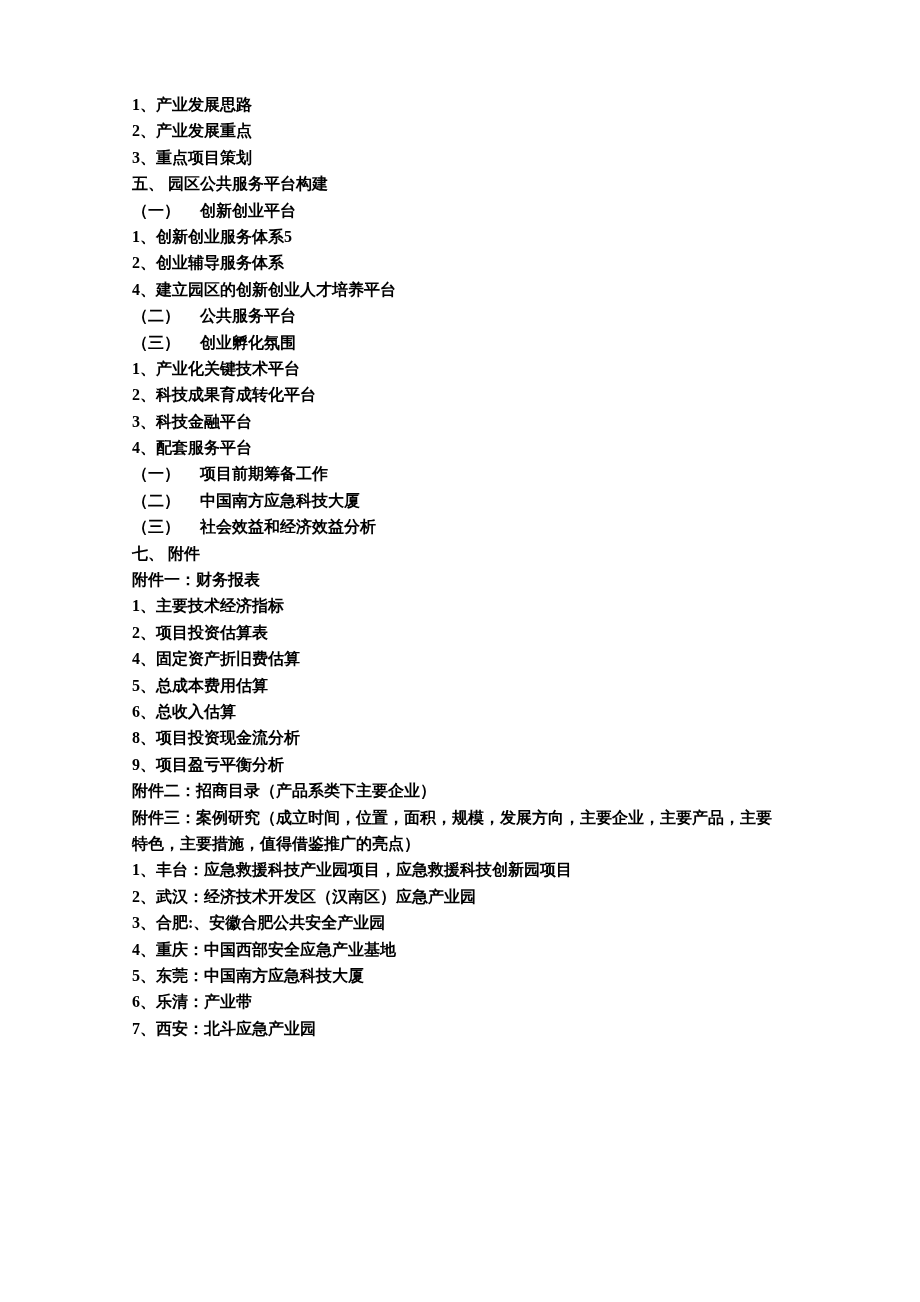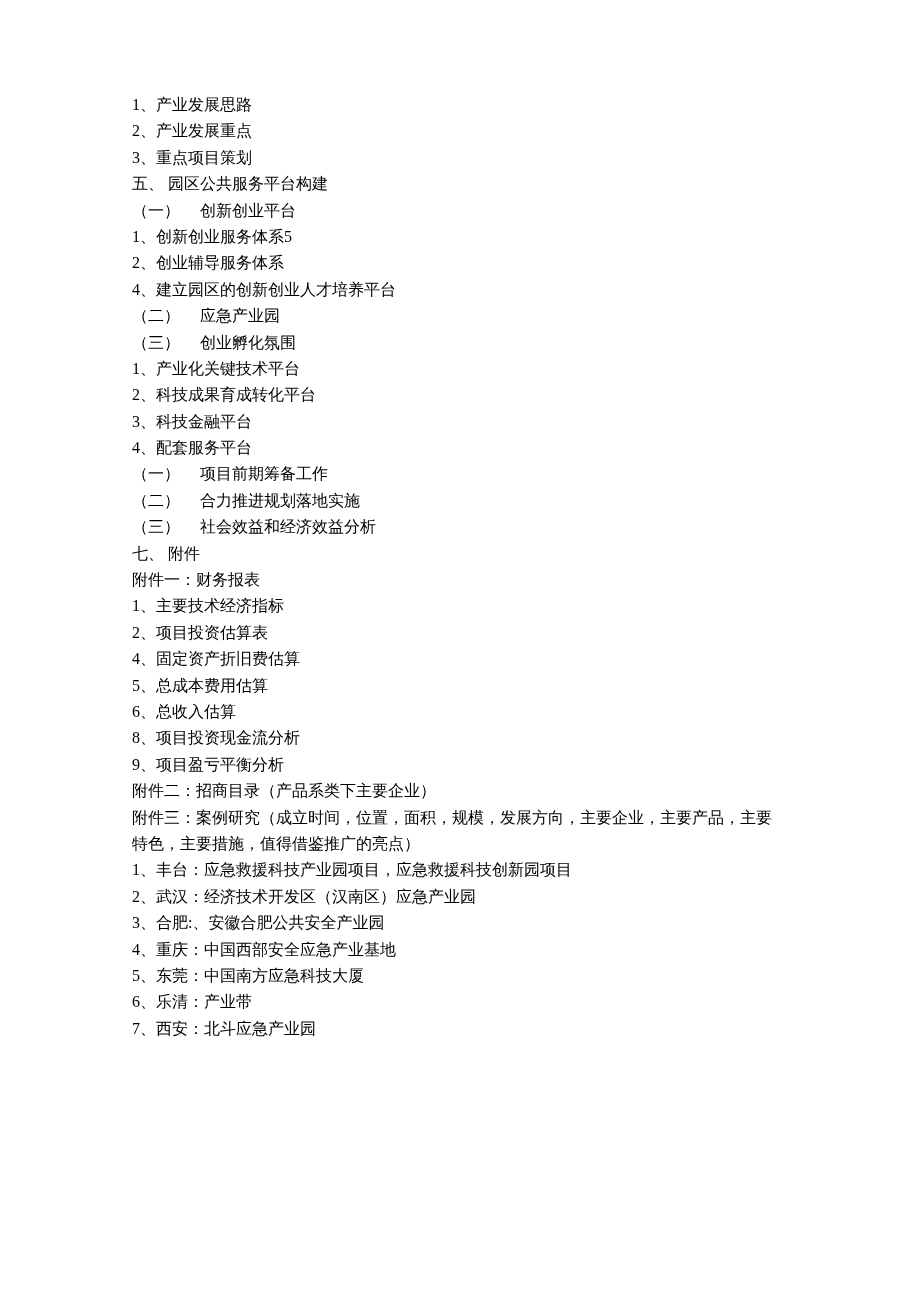--- a/index.html
+++ b/index.html
@@ -1,18 +1,19 @@
 <!DOCTYPE html>
 <html><head>
   <meta charset="utf-8">
   <style>
     * {
       margin: 0;
       padding: 0;
       box-sizing: border-box;
+      font-weight: bold;
     }
     body {
       background: #ffffff;
       font-family: "SimSun", "宋体", serif;
       font-size: 16px;
       color: #000000;
       line-height: 1.65;
       padding: 92px 132px 100px 132px;
       width: 920px;
     }
@@ -25,28 +26,28 @@
 
 <div>
   <div class="line">1、产业发展思路</div>
   <div class="line">2、产业发展重点</div>
   <div class="line">3、重点项目策划</div>
   <div class="line">五、 园区公共服务平台构建</div>
   <div class="line">（一）　 创新创业平台</div>
   <div class="line">1、创新创业服务体系5</div>
   <div class="line">2、创业辅导服务体系</div>
   <div class="line">4、建立园区的创新创业人才培养平台</div>
-  <div class="line">（二）　 应急产业园</div>
+  <div class="line">（二）　 公共服务平台</div>
   <div class="line">（三）　 创业孵化氛围</div>
   <div class="line">1、产业化关键技术平台</div>
   <div class="line">2、科技成果育成转化平台</div>
   <div class="line">3、科技金融平台</div>
   <div class="line">4、配套服务平台</div>
   <div class="line">（一）　 项目前期筹备工作</div>
-  <div class="line">（二）　 合力推进规划落地实施</div>
+  <div class="line">（二）　 中国南方应急科技大厦</div>
   <div class="line">（三）　 社会效益和经济效益分析</div>
   <div class="line">七、 附件</div>
   <div class="line">附件一：财务报表</div>
   <div class="line">1、主要技术经济指标</div>
   <div class="line">2、项目投资估算表</div>
   <div class="line">4、固定资产折旧费估算</div>
   <div class="line">5、总成本费用估算</div>
   <div class="line">6、总收入估算</div>
   <div class="line">8、项目投资现金流分析</div>
   <div class="line">9、项目盈亏平衡分析</div>

